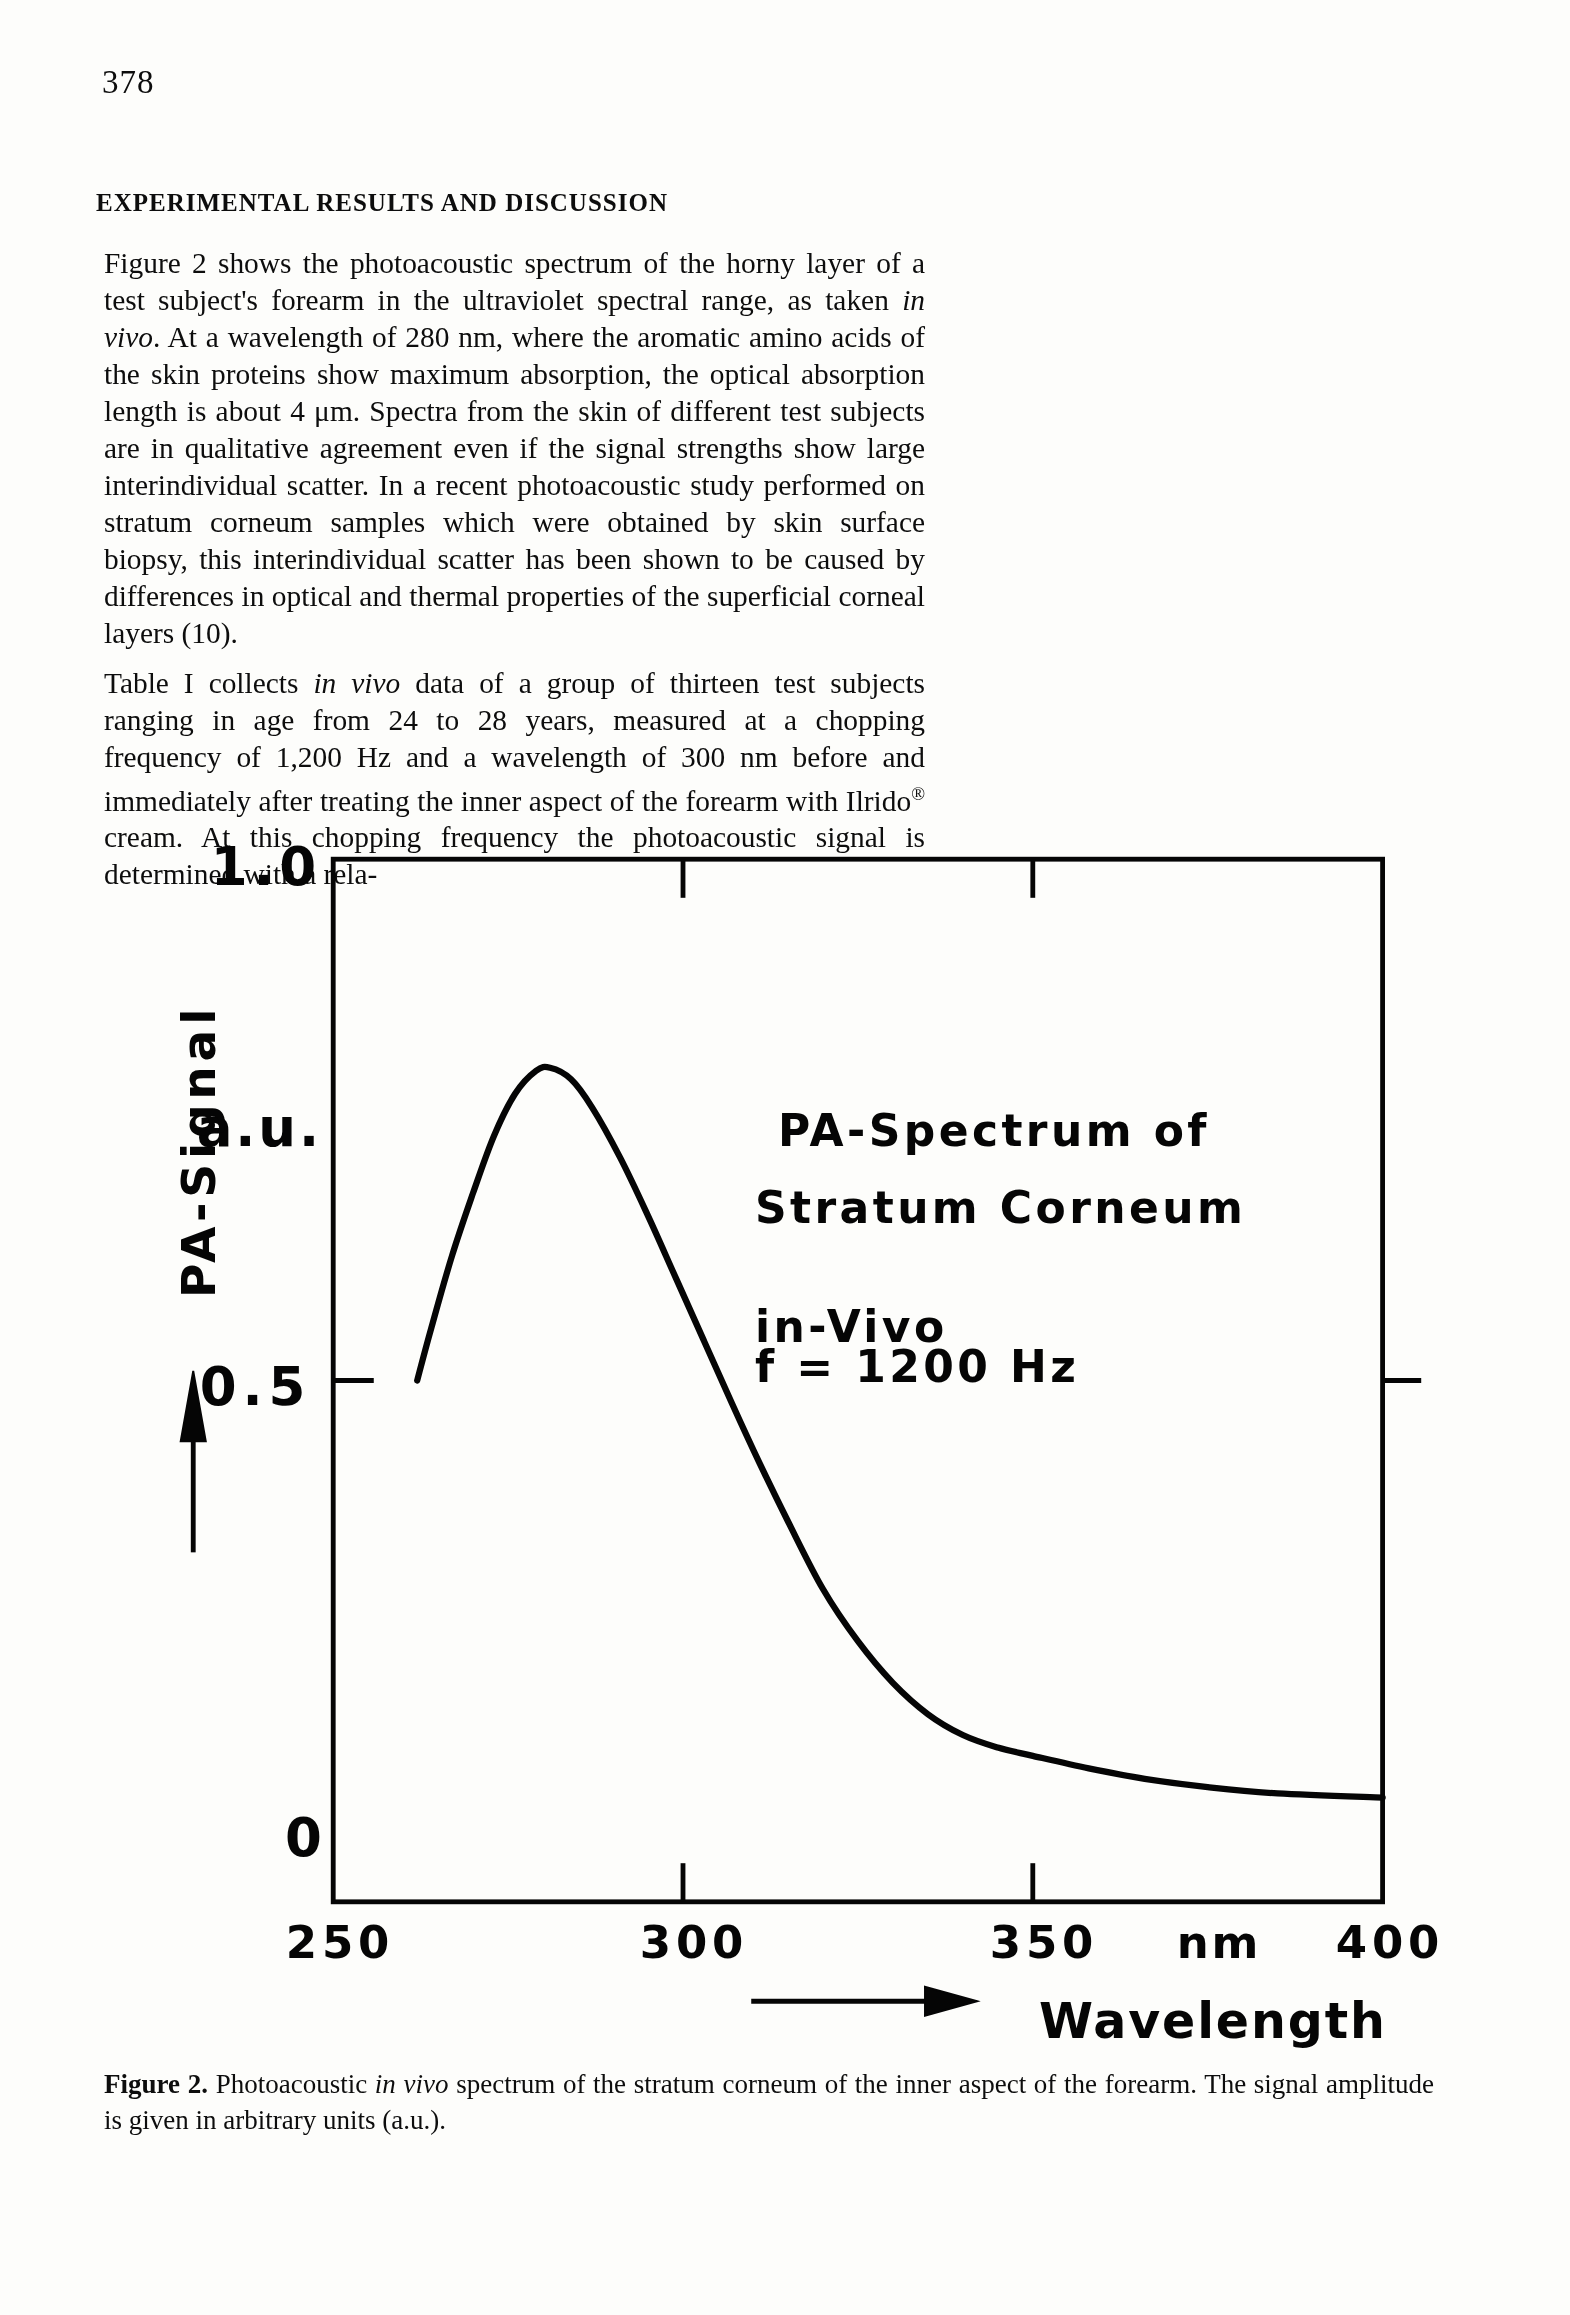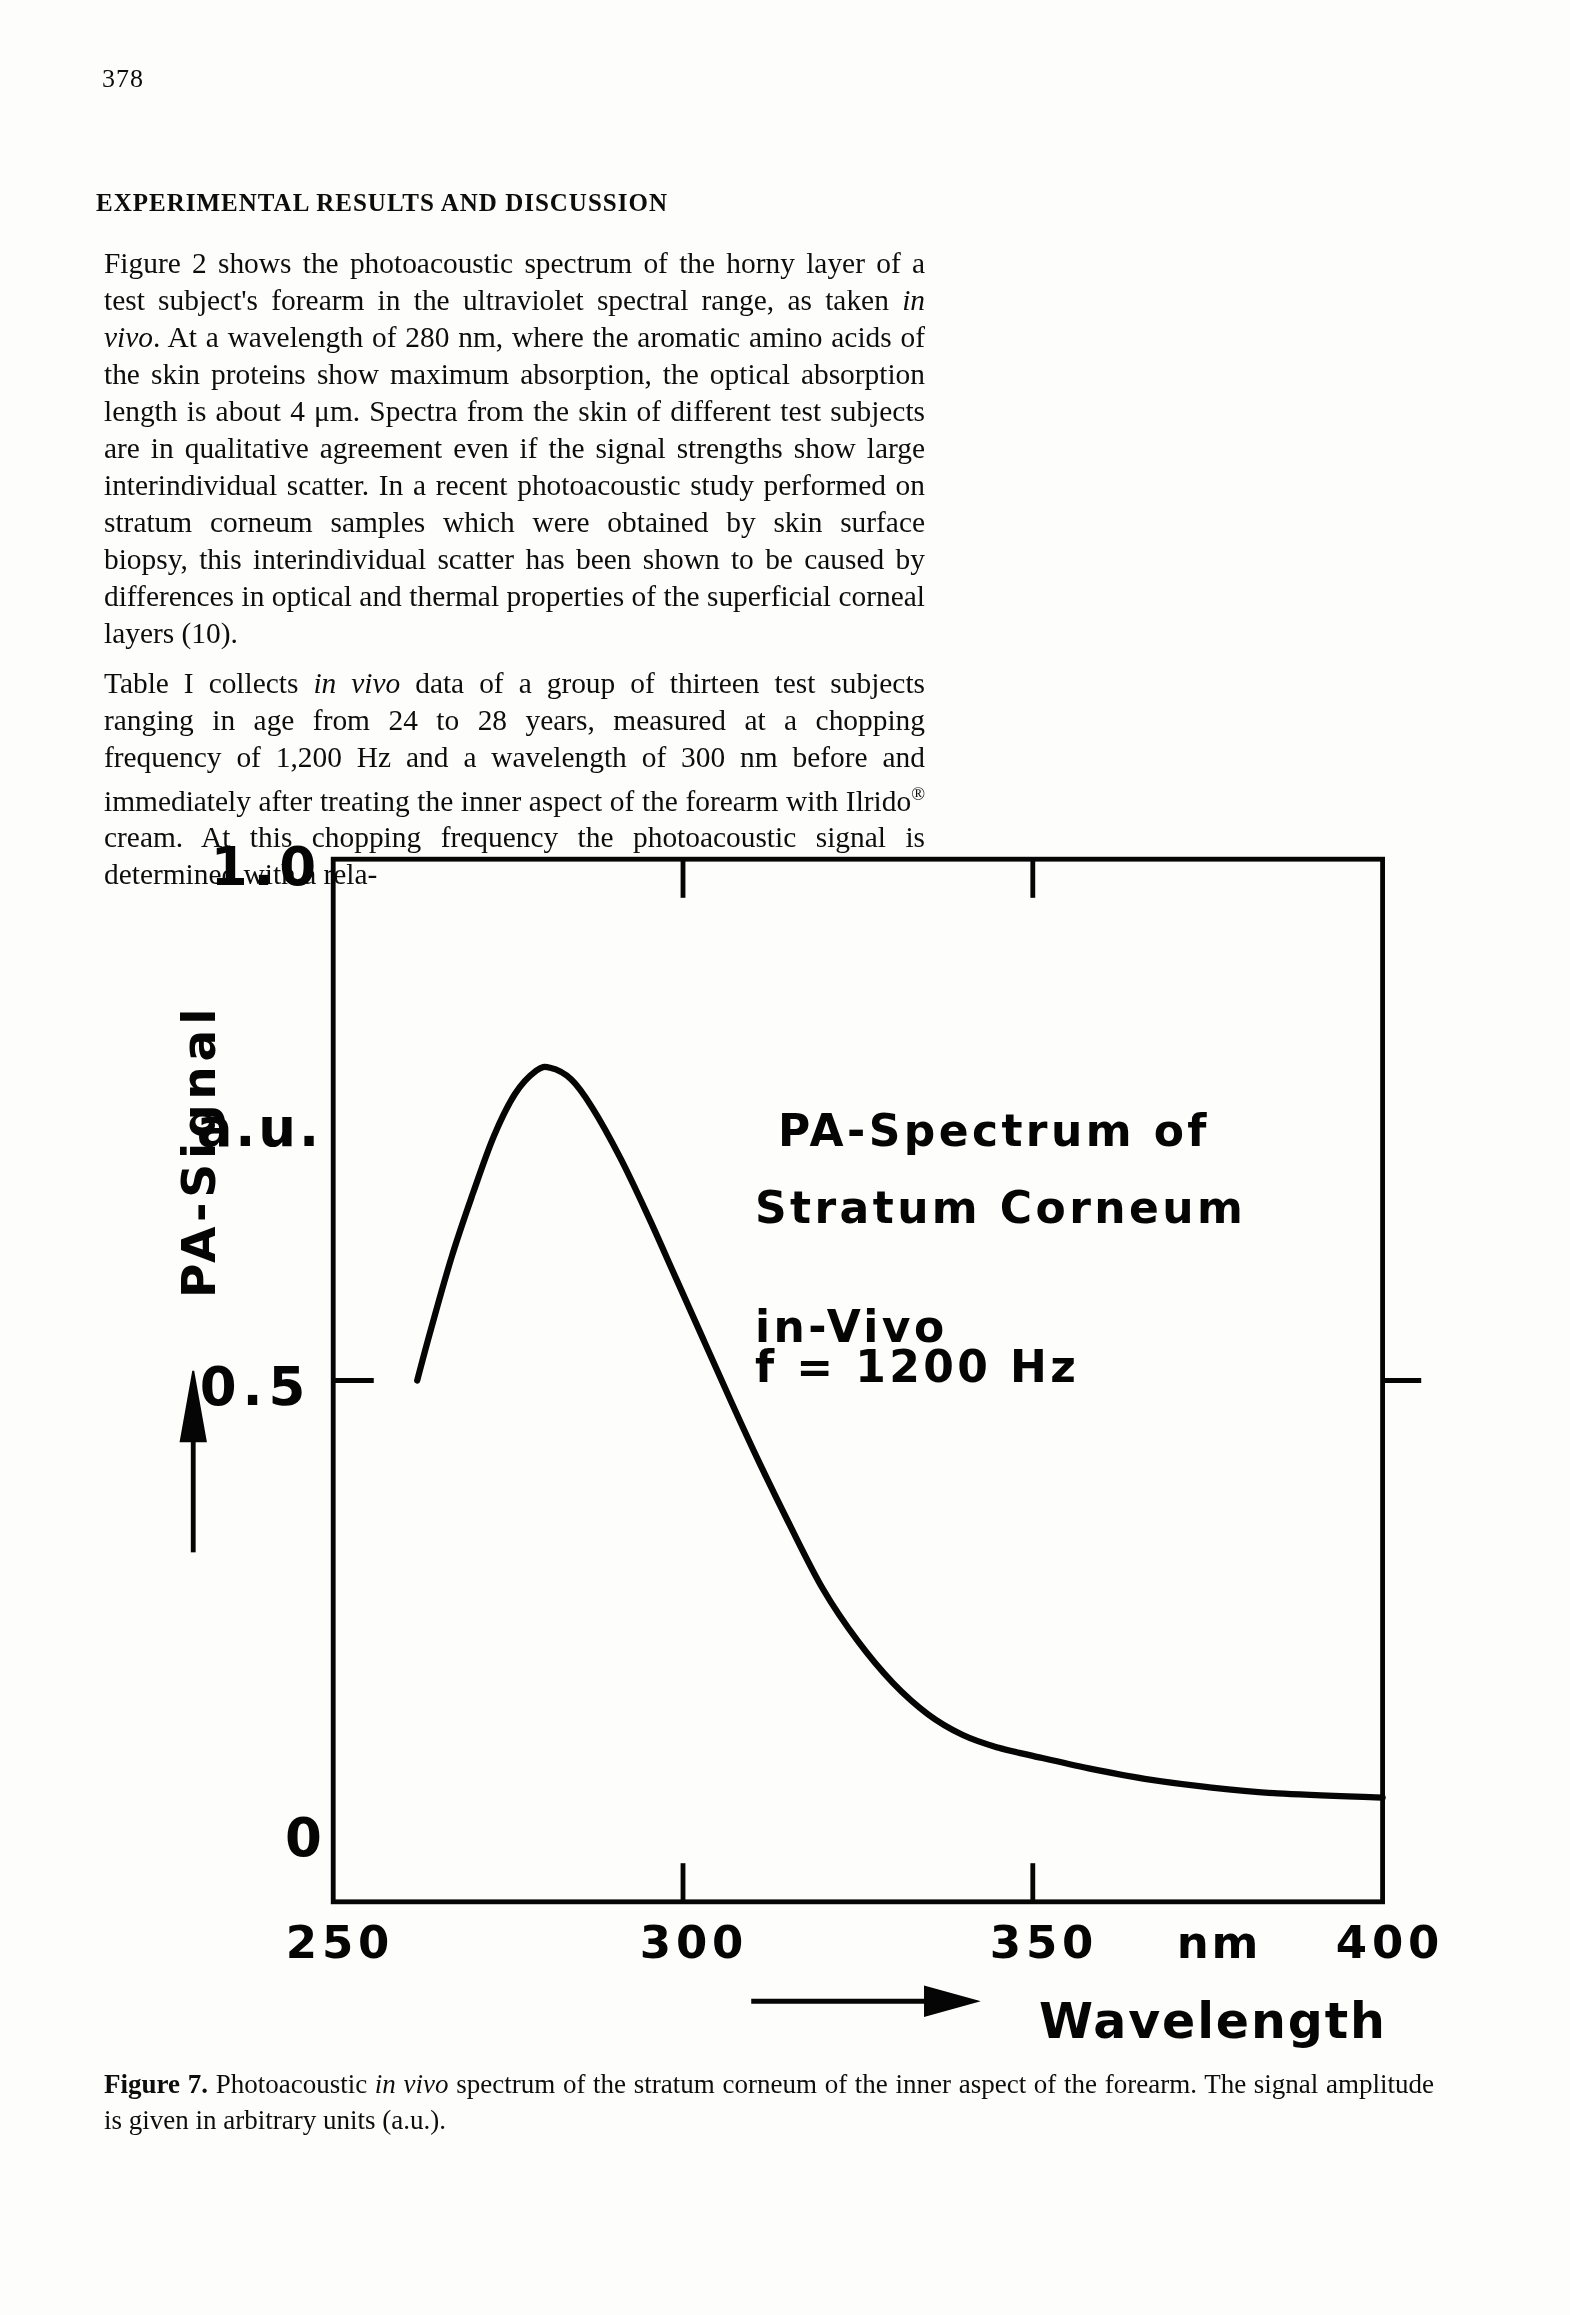--- a/index.html
+++ b/index.html
@@ -5,21 +5,21 @@
   html,body{margin:0;padding:0;}
   body{
     width:1571px;height:2315px;position:relative;overflow:hidden;
     background:#fdfdfb;color:#0d0d0d;
     font-family:"Liberation Serif", serif;
   }
   .abs{position:absolute;}
 
   
   .running-head-row{top:64px;left:0;width:1571px;height:42px;}
-  .page-number{left:102px;top:0;font-size:26px;letter-spacing:1px;}
+  .page-number{left:102px;top:0;font-size:33px;letter-spacing:1px;}
   .journal-title{left:0;width:1571px;text-align:center;top:0;font-size:33px;letter-spacing:1.4px;}
 
   
   .section-heading{left:96px;top:189px;font-size:25px;font-weight:bold;letter-spacing:1px;text-align:right;}
   .text-column{left:104px;top:245px;width:821px;font-size:29.4px;line-height:37px;text-align:justify;}
   .para{margin:0 0 12.6px 0;}
   .para em{font-style:italic;}
   sup{font-size:0.62em;}
 
   
@@ -103,14 +103,14 @@
 <div class="abs plot-label annot annot-4">f = 1200 Hz</div>
 
 <div class="abs plot-label xtick xt-250">250</div>
 <div class="abs plot-label xtick xt-300">300</div>
 <div class="abs plot-label xtick xt-350">350</div>
 <div class="abs plot-label xtick xt-nm">nm</div>
 <div class="abs plot-label xtick xt-400">400</div>
 
 <div class="abs plot-label x-axis-title">Wavelength</div>
 
-<div class="abs caption"><strong>Figure 7.</strong><span>  Photoacoustic </span><em>in vivo</em><span> spectrum of the stratum corneum of the inner aspect of the forearm. The signal amplitude is given in arbitrary units (a.u.).</span></div>
+<div class="abs caption"><strong>Figure 2.</strong><span>  Photoacoustic </span><em>in vivo</em><span> spectrum of the stratum corneum of the inner aspect of the forearm. The signal amplitude is given in arbitrary units (a.u.).</span></div>
 
 
 </body></html>

